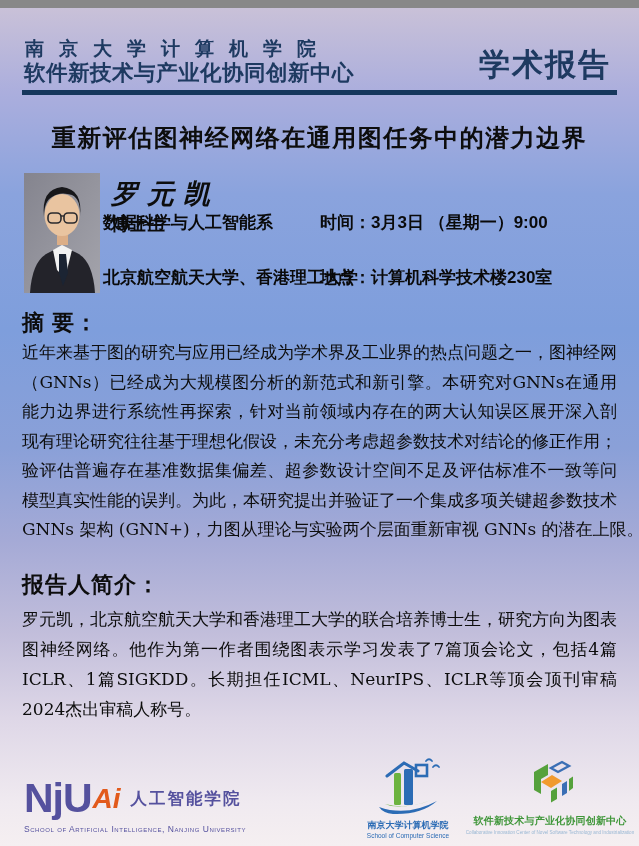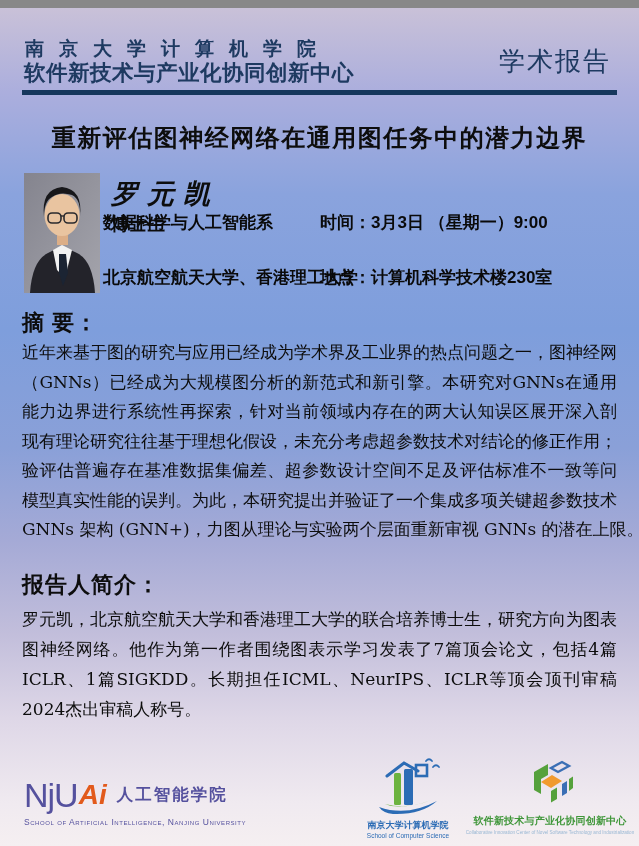--- a/index.html
+++ b/index.html
@@ -29,21 +29,21 @@
     font-size: 19px; font-weight: bold; color: #1e3a61;
     letter-spacing: 15px; white-space: nowrap;
   }
   .org-line2 {
     position: absolute; left: 24px; top: 50px;
     font-size: 21.5px; font-weight: bold; color: #1e3a61;
     letter-spacing: 0.5px; white-space: nowrap;
   }
   .badge {
     position: absolute; right: 28px; top: 36px;
-    font-size: 26px; font-weight: normal; color: #1e3a61;
+    font-size: 31px; font-weight: bold; color: #1e3a61;
     letter-spacing: 2px; white-space: nowrap;
   }
   .divider {
     position: absolute; left: 22px; top: 82px;
     width: 595px; height: 5px; background: #16375c;
   }
   
   .page-title {
     position: absolute; left: 0; top: 114px; width: 639px;
     text-align: center; font-size: 24px; font-weight: bold;
@@ -92,21 +92,21 @@
   .bio-para { top: 596px; }
   .para .ln { height: 29.5px; line-height: 29.5px; white-space: nowrap; }
   .bio-para .ln { height: 30px; line-height: 30px; }
   .para .jl { white-space: normal; text-align: justify; text-align-last: justify; overflow: hidden; }
   
   .njuai {
     position: absolute; left: 24px; top: 770px; width: 240px;
   }
   .njuai-row { display: flex; align-items: center; }
   .njuai-nju {
-    font-size: 34px; font-weight: normal; color: #55519e;
+    font-size: 41px; font-weight: bold; color: #55519e;
     letter-spacing: -1px; line-height: 1;
   }
   .njuai-ai {
     font-size: 28px; font-weight: bold; font-style: italic;
     color: #e25a1c; line-height: 1; margin-left: 1px;
   }
   .njuai-cn { margin-left: 10px; color: #55519e; font-weight: bold; }
   .njuai-cn1 { font-size: 16px; letter-spacing: 8px; white-space: nowrap; }
   .njuai-cn2 { font-size: 16.5px; letter-spacing: 2px; white-space: nowrap; }
   .njuai-caption {

